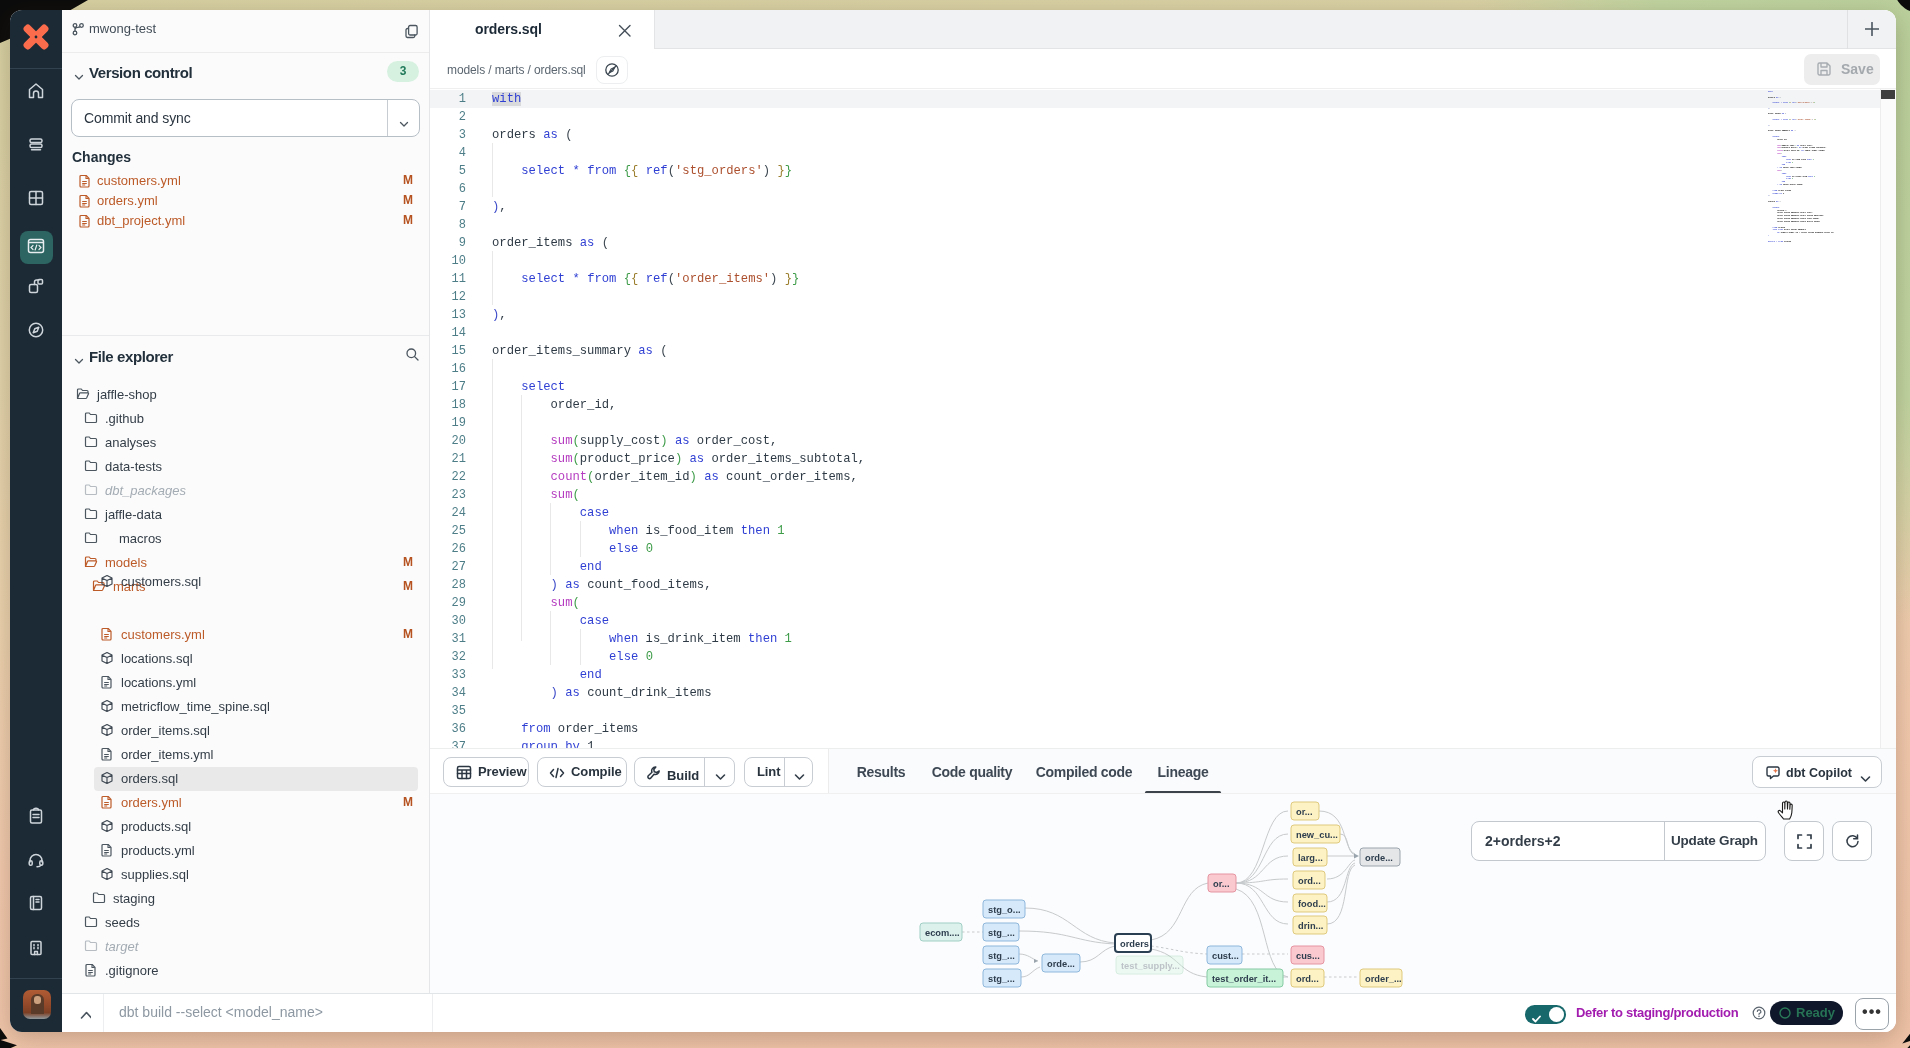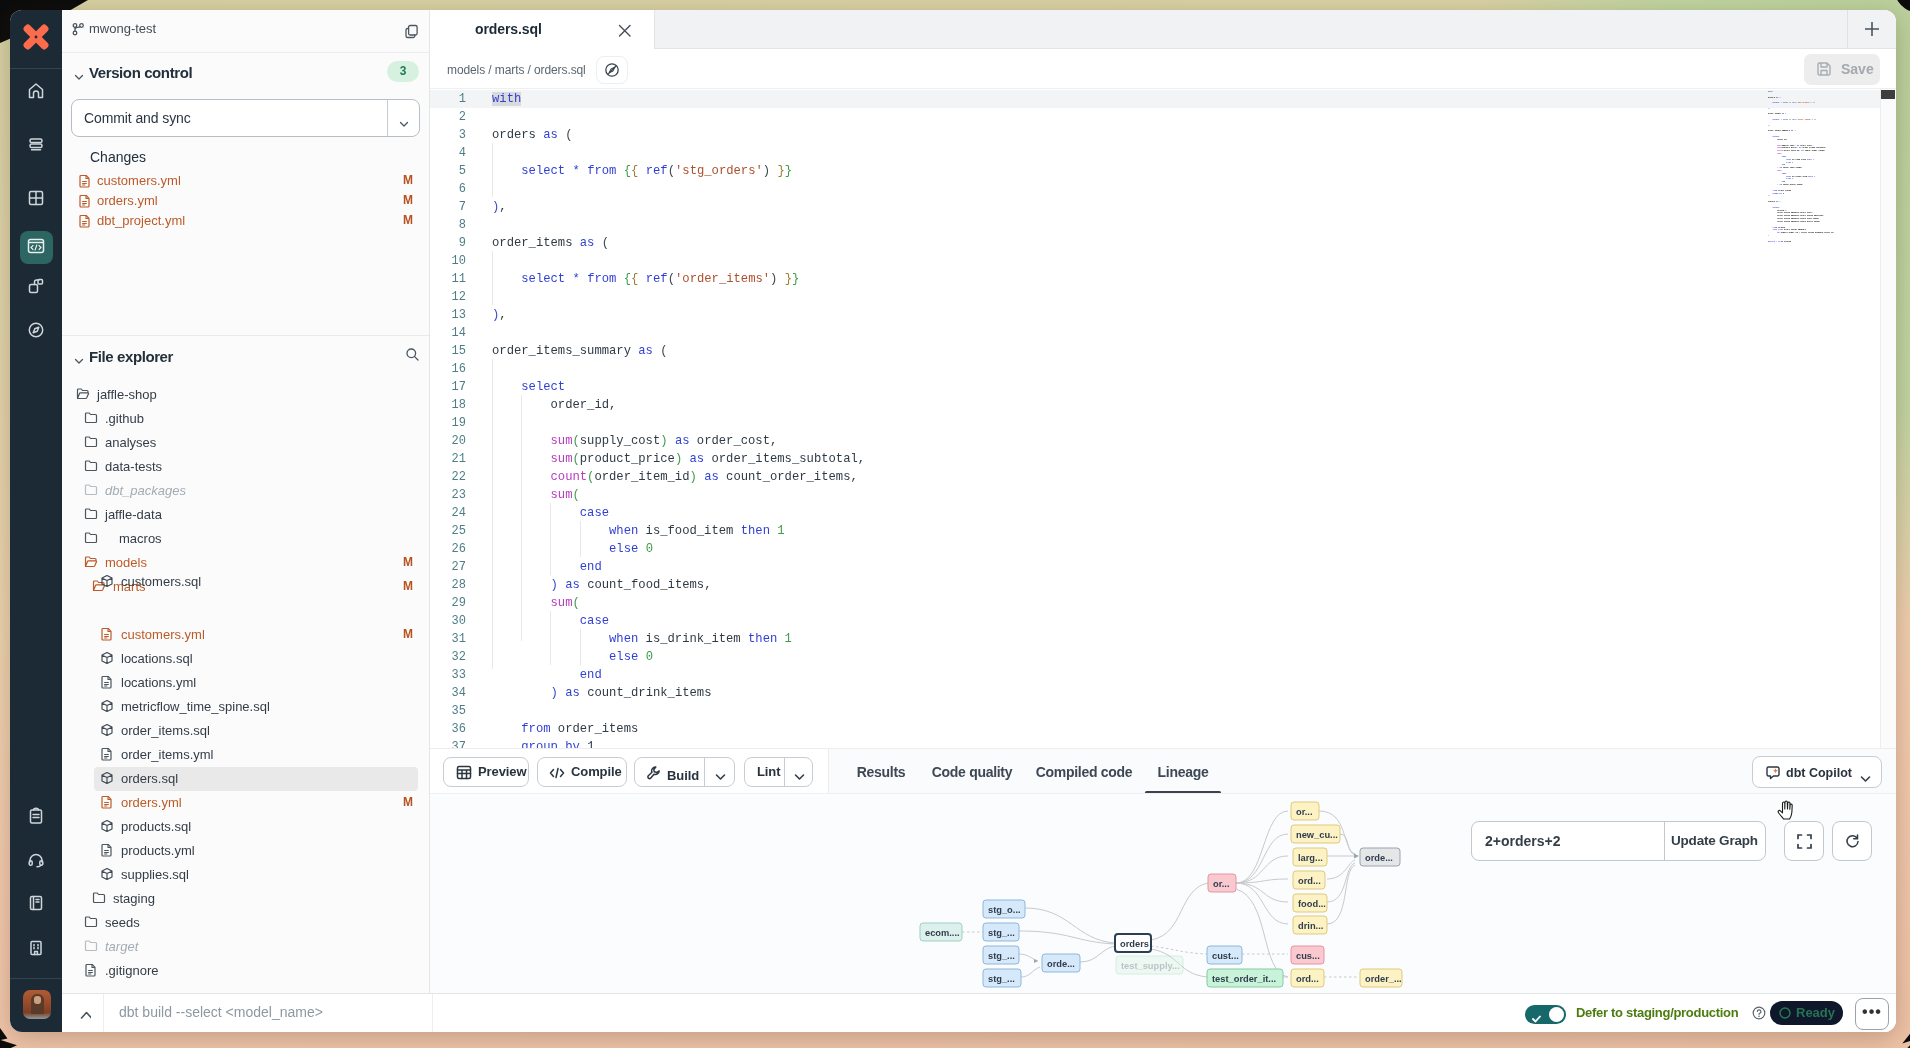--- a/index.html
+++ b/index.html
@@ -21,21 +21,21 @@
 #side{position:absolute;left:52px;top:0;width:368px;height:983px;background:#fbfbfb;border-right:1px solid #e4e6e8}
 #side .hdr{position:absolute;left:0;top:0;width:100%;height:43px;border-bottom:1px solid #ececec}
 .branchname{position:absolute;left:27px;top:11px;font-size:13px;color:#424d57}
 .secttl{font-size:15px;font-weight:bold;color:#22303c;letter-spacing:-.4px}
 .badge{position:absolute;left:325px;top:51px;width:32px;height:21px;border-radius:11px;background:#d6f1df;
 color:#20795a;font-size:12px;font-weight:bold;text-align:center;line-height:21px}
 #commitbtn{position:absolute;left:9px;top:89px;width:349px;height:38px;background:#fff;
 border:1px solid #b6bec6;border-radius:8px;font-size:14px;color:#2a3540}
 #commitbtn .lbl{position:absolute;left:12px;top:10px;letter-spacing:-.1px}
 #commitbtn .sp{position:absolute;right:31px;top:0;width:1px;height:36px;background:#c6ccd2}
-.changes{position:absolute;left:28px;top:139px;font-size:14px;font-weight:normal;color:#22303c}
+.changes{position:absolute;left:10px;top:139px;font-size:14px;font-weight:bold;color:#22303c}
 .chrow{position:absolute;left:0;width:368px;height:20px;font-size:13px;color:#bc5a28}
 .chrow .nm{position:absolute;left:35px;top:2px}
 .chrow .m{position:absolute;left:341px;top:2px;font-size:12px;font-weight:bold;color:#b5521f}
 #side .div2{position:absolute;left:0;top:325px;width:100%;height:1px;background:#e8eaec}
 
 .trow{position:absolute;left:4px;width:360px;height:24px;font-size:13px;color:#333d47}
 .trow .nm{position:absolute;top:4px}
 .trow .m{position:absolute;left:337px;top:4px;font-size:12px;font-weight:bold;color:#b5521f}
 .trow.org{color:#bc5a28}.trow.org .ticon svg{stroke:#bc5a28}
 .trow.dim{color:#a3abb3;font-style:italic}
@@ -87,21 +87,21 @@
 #lsearch .ug{position:absolute;left:199px;top:11px;white-space:nowrap;font-size:13.5px;letter-spacing:-.2px;font-weight:bold;color:#333e49;letter-spacing:-.2px}
 .sqbtn{position:absolute;top:27px;width:40px;height:40px;background:#fff;border:1px solid #c2c8ce;border-radius:8px}
 
 #botbar{position:absolute;left:52px;top:983px;right:0;height:39px;background:#fff;border-top:1px solid #e2e5e7}
 #botbar .caret{position:absolute;left:18px;top:11px;color:#49545e}
 #botbar .d1{position:absolute;left:41px;top:0;width:1px;height:38px;background:#eceeef}
 #botbar .d2{position:absolute;left:370px;top:0;width:1px;height:38px;background:#eceeef}
 #botbar .cmd{position:absolute;left:57px;top:10px;font-size:14px;color:#8d98a2}
 #toggle{position:absolute;left:1463px;top:11px;width:41px;height:19px;background:#17686b;border-radius:10px}
 #toggle .knob{position:absolute;right:2px;top:2px;width:15px;height:15px;background:#fff;border-radius:50%}
-#defer{position:absolute;left:1514px;top:11px;font-size:13px;font-weight:bold;color:#4d7c0f;letter-spacing:-.3px;white-space:nowrap}
+#defer{position:absolute;left:1514px;top:11px;font-size:13px;font-weight:bold;color:#a21caf;letter-spacing:-.3px;white-space:nowrap}
 #ready{position:absolute;left:1708px;top:7px;width:73px;height:24px;background:#0f172a;border-radius:12px}
 #ready .t{position:absolute;left:26px;top:4px;font-size:13px;font-weight:bold;color:#267355}
 #dots{position:absolute;left:1793px;top:4px;width:34px;height:32px;background:#fff;border:1px solid #9aa2aa;border-radius:8px;
 text-align:center;line-height:26px;font-size:16px;font-weight:bold;color:#333;letter-spacing:1px}
 </style></head>
 <body>
 <div id="bgTR"></div>
 
 <div class="blk" style="left:0;top:0;width:88px;height:44px;clip-path:polygon(0 0,100% 0,66% 39%,34% 70%,14% 86%,0 98%)"></div>
 <div class="blk" style="right:-26px;top:-22px;width:44px;height:34px;border-radius:0 0 0 26px;transform:rotate(12deg)"></div>

